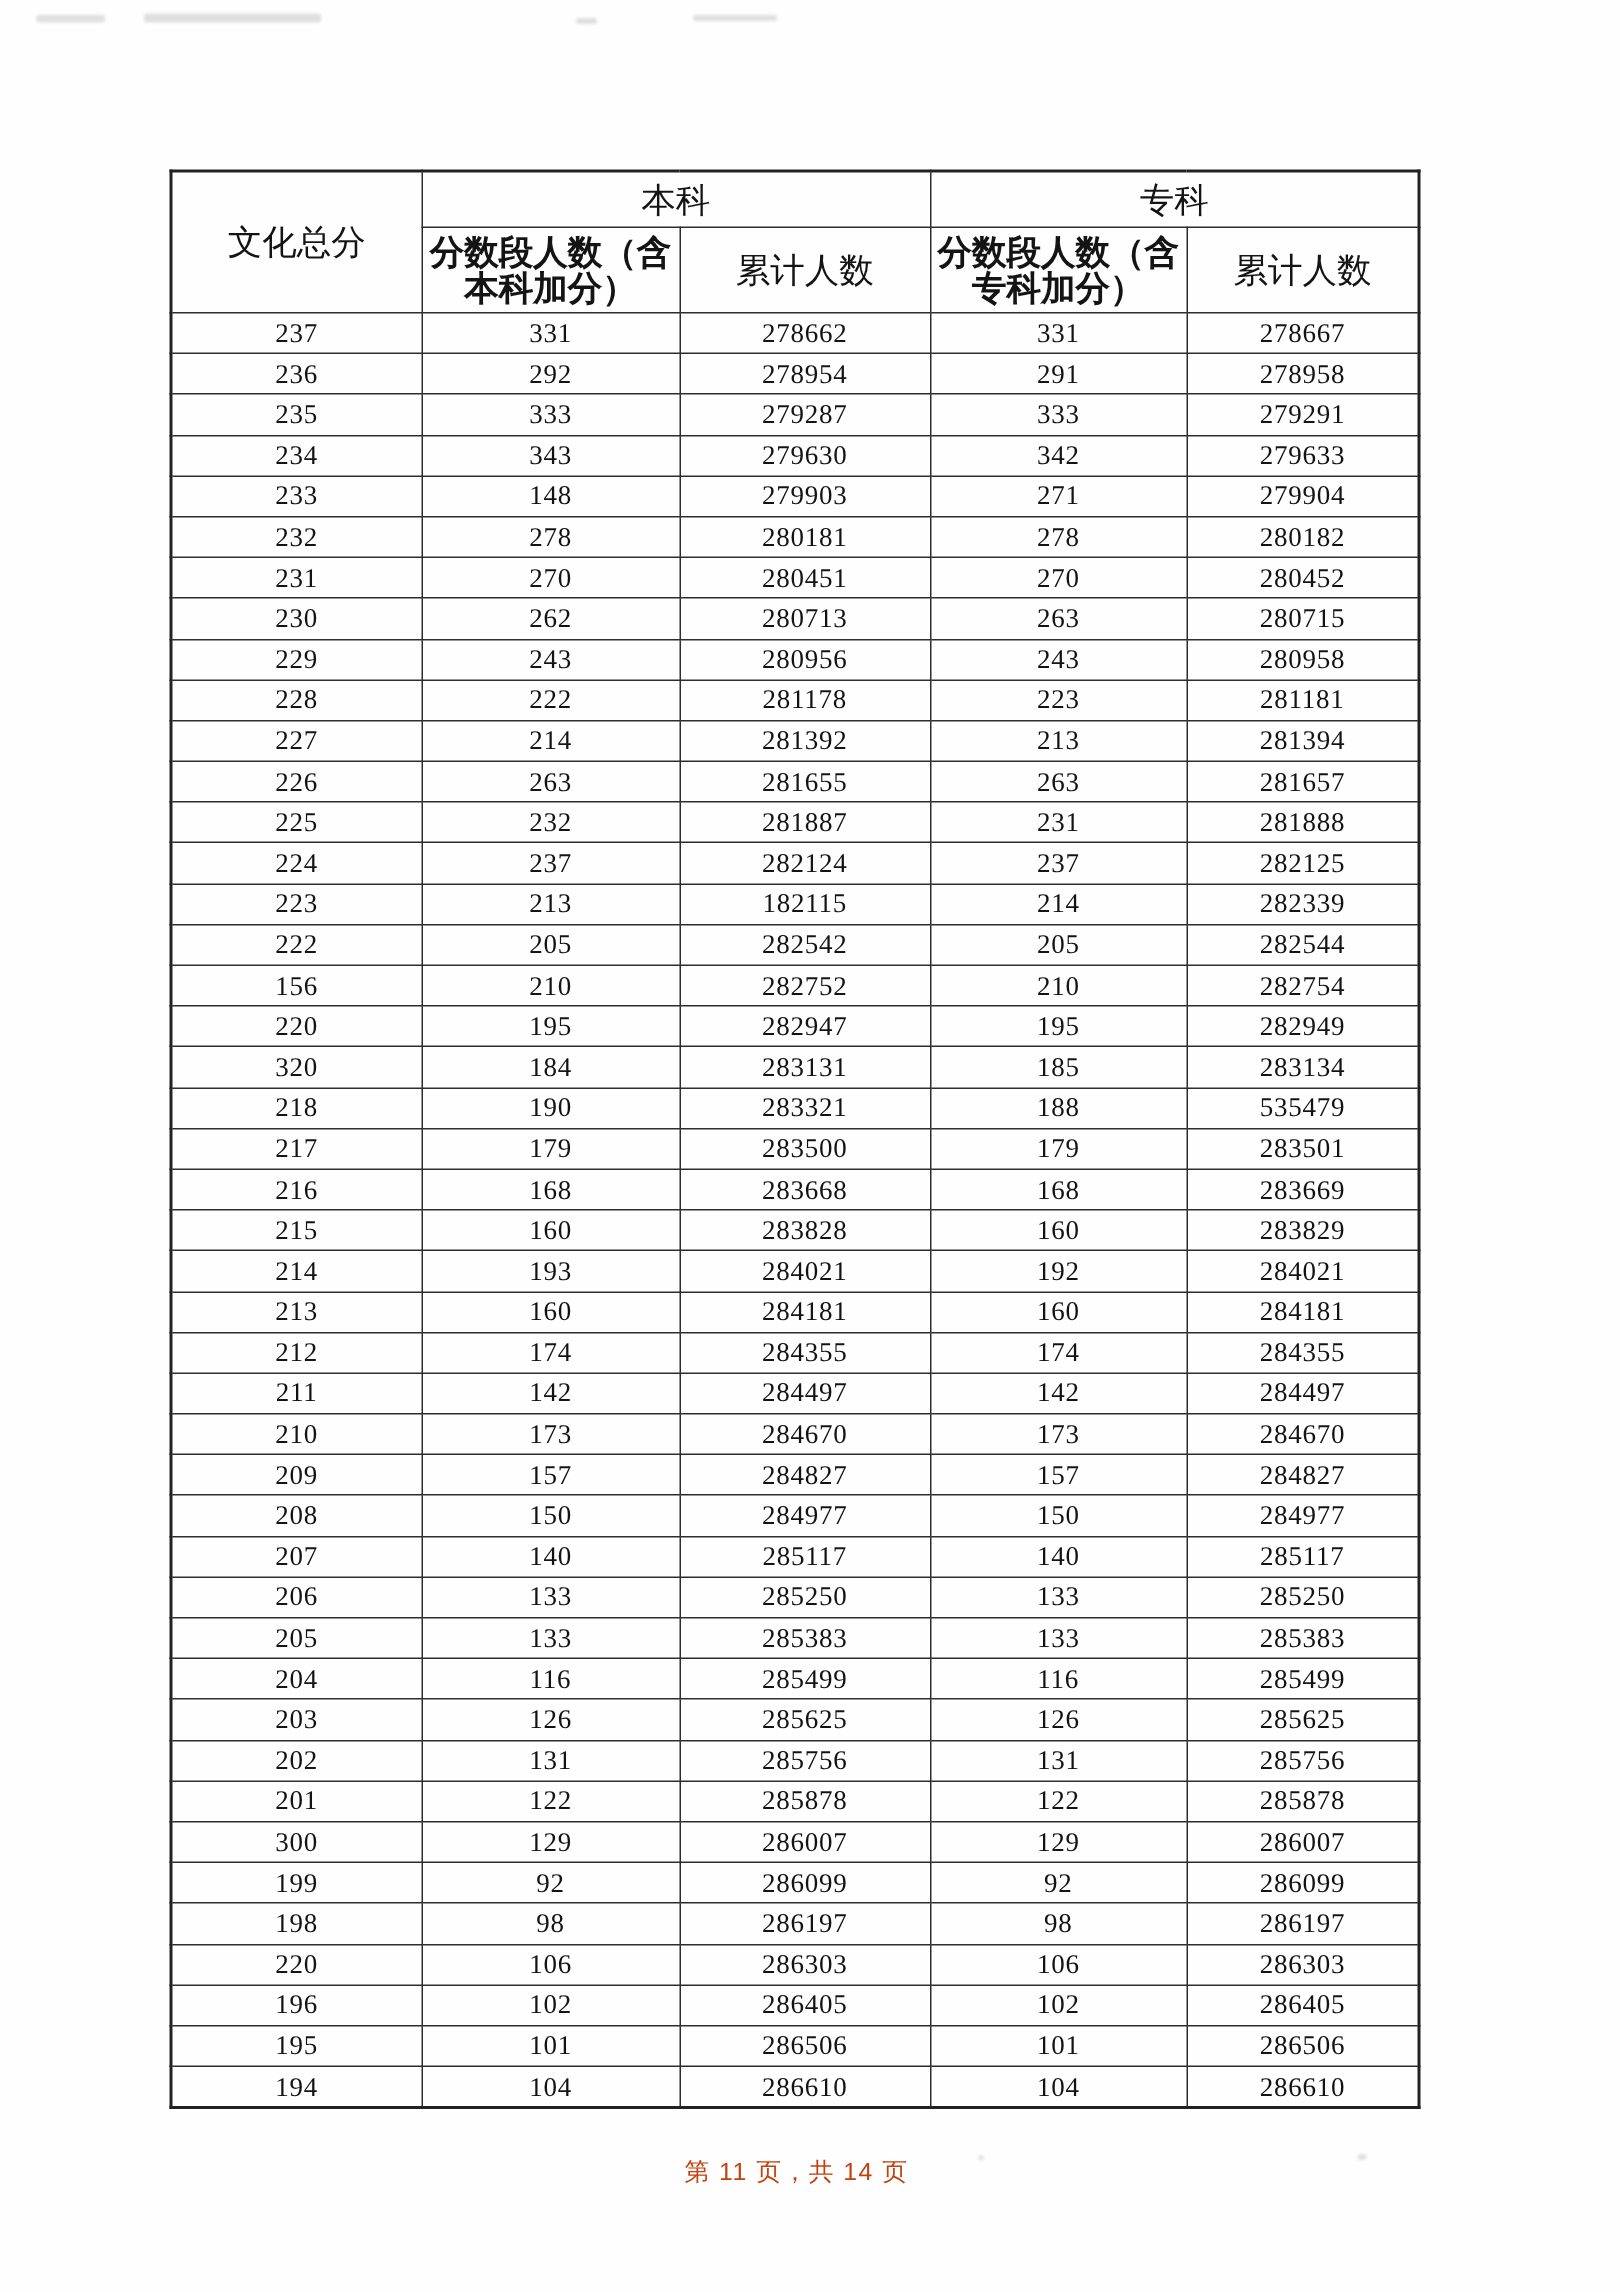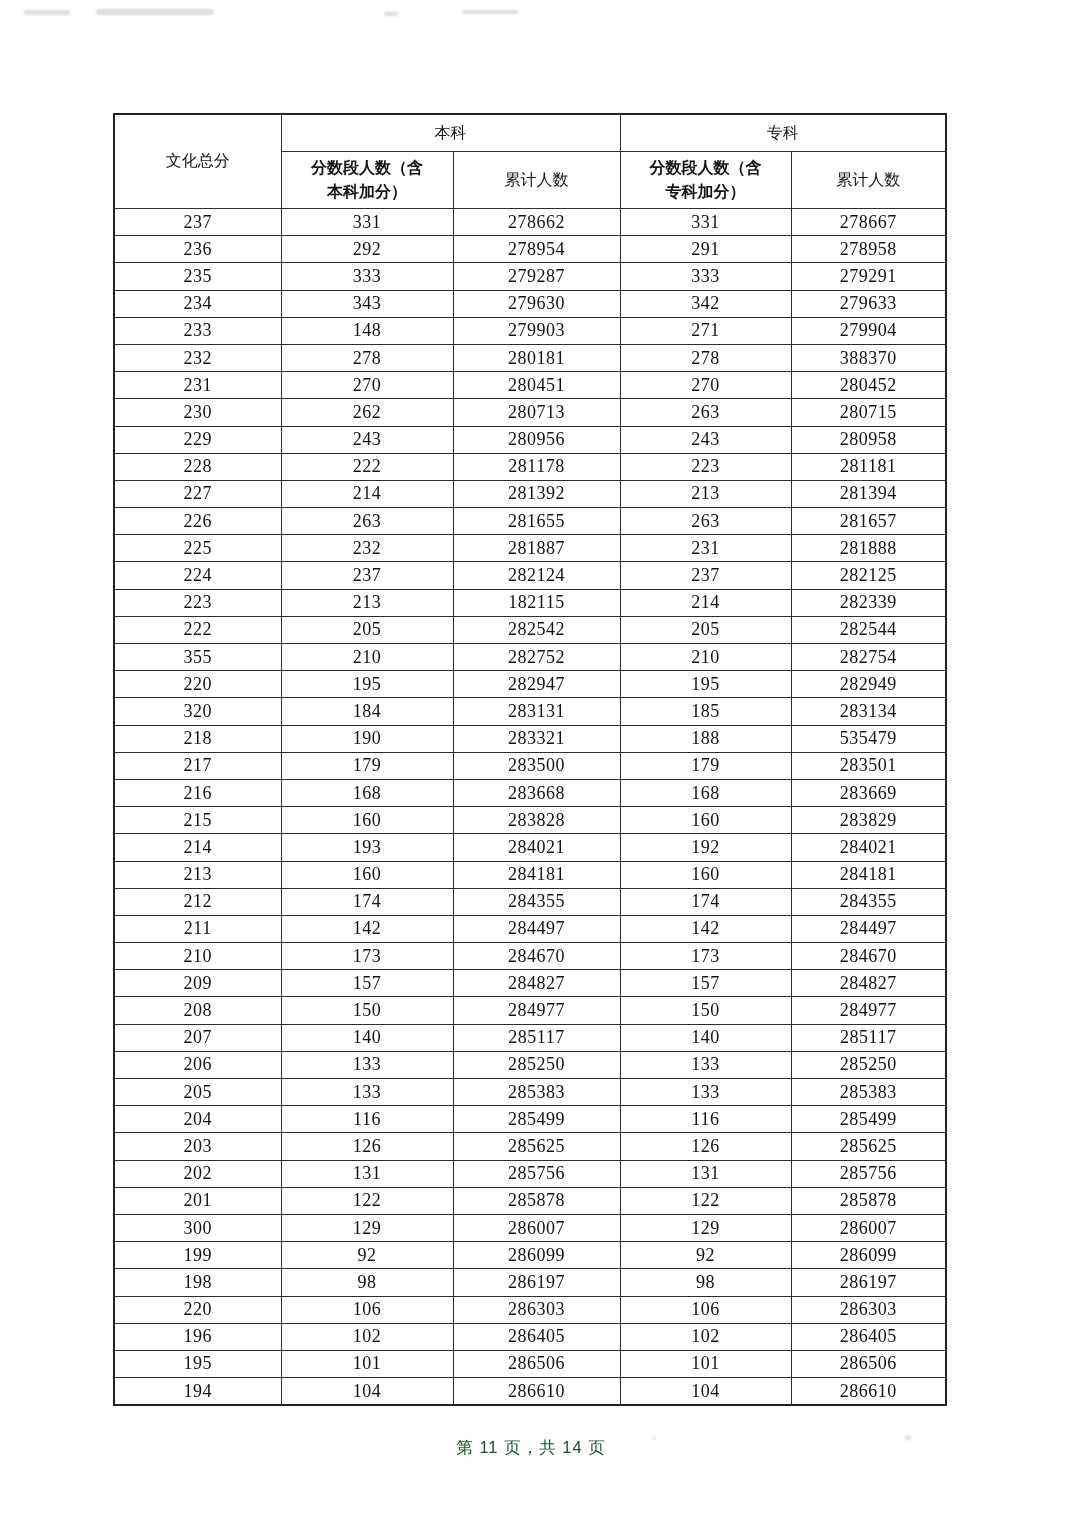--- a/index.html
+++ b/index.html
@@ -26,41 +26,41 @@
     border: 1.6px solid #2d2d2d;
     padding: 0;
     text-align: center;
     vertical-align: middle;
     overflow: hidden;
   }
   table.score-table { border: 2.4px solid #222; }
   thead th {
     font-family: "Liberation Sans", sans-serif;
     font-weight: 500;
-    font-size: 16px;
+    font-size: 23px;
     color: #141414;
   }
   tr.h-groups th { height: 36px; }
   tr.h-sub th { height: 56px; line-height: 24px; }
   th.wrap { white-space: pre-line; font-weight: bold; }
   tbody td {
     height: 26.2px;
     font-family: "Liberation Serif", serif;
     font-size: 18px;
     color: #131313;
     letter-spacing: 0.5px;
   }
   .footer {
     position: absolute;
     left: 0;
     right: 18px;
     top: 1437px;
     text-align: center;
     font-size: 16.5px;
-    color: #14532d;
+    color: #c2410c;
     letter-spacing: 1px;
   }
   .smudge {
     position: absolute;
     background: #b5b5b5;
     opacity: 0.42;
     filter: blur(1.2px);
     border-radius: 2px;
   }
   .s1 { left: 24px;  top: 10px;   width: 46px;  height: 5px; }
@@ -139,21 +139,21 @@
           <td>148</td>
           <td>279903</td>
           <td>271</td>
           <td>279904</td>
         </tr>
         <tr>
           <td>232</td>
           <td>278</td>
           <td>280181</td>
           <td>278</td>
-          <td>388370</td>
+          <td>280182</td>
         </tr>
         <tr>
           <td>231</td>
           <td>270</td>
           <td>280451</td>
           <td>270</td>
           <td>280452</td>
         </tr>
         <tr>
           <td>230</td>
@@ -212,21 +212,21 @@
           <td>282339</td>
         </tr>
         <tr>
           <td>222</td>
           <td>205</td>
           <td>282542</td>
           <td>205</td>
           <td>282544</td>
         </tr>
         <tr>
-          <td>355</td>
+          <td>156</td>
           <td>210</td>
           <td>282752</td>
           <td>210</td>
           <td>282754</td>
         </tr>
         <tr>
           <td>220</td>
           <td>195</td>
           <td>282947</td>
           <td>195</td>

